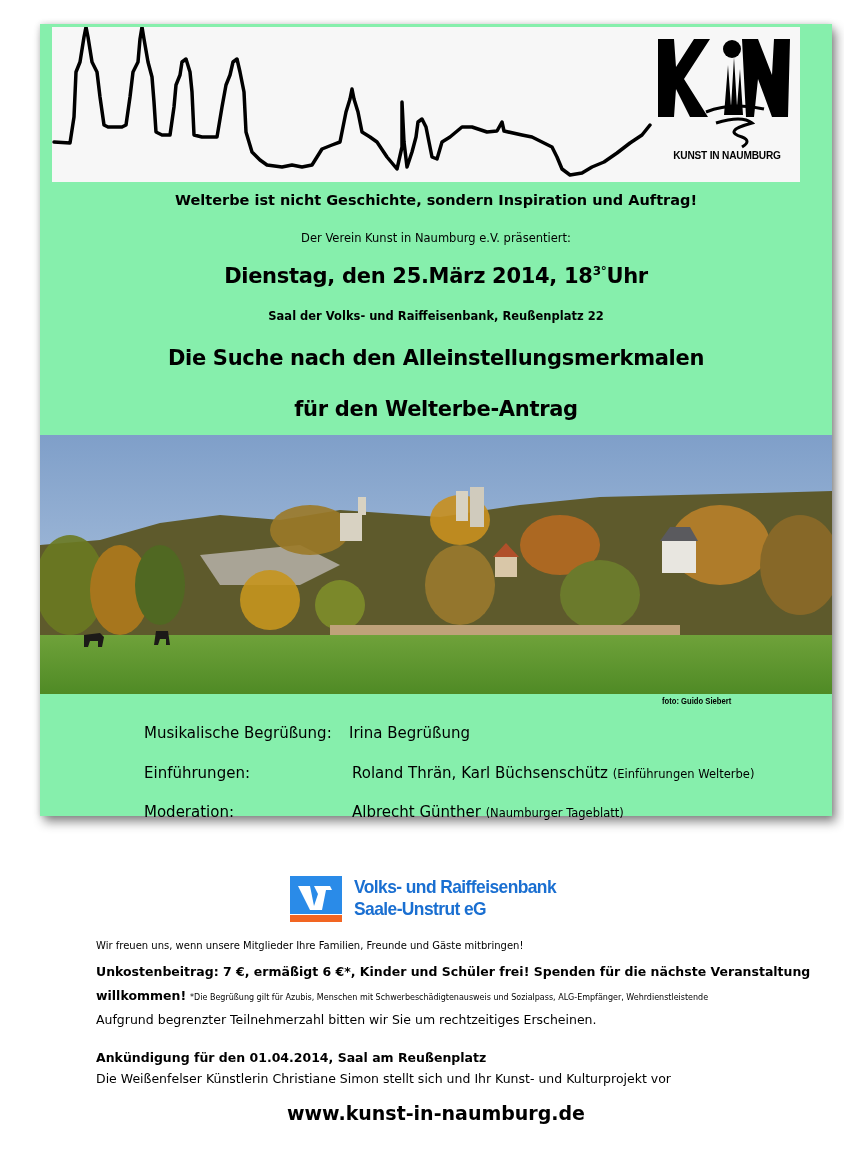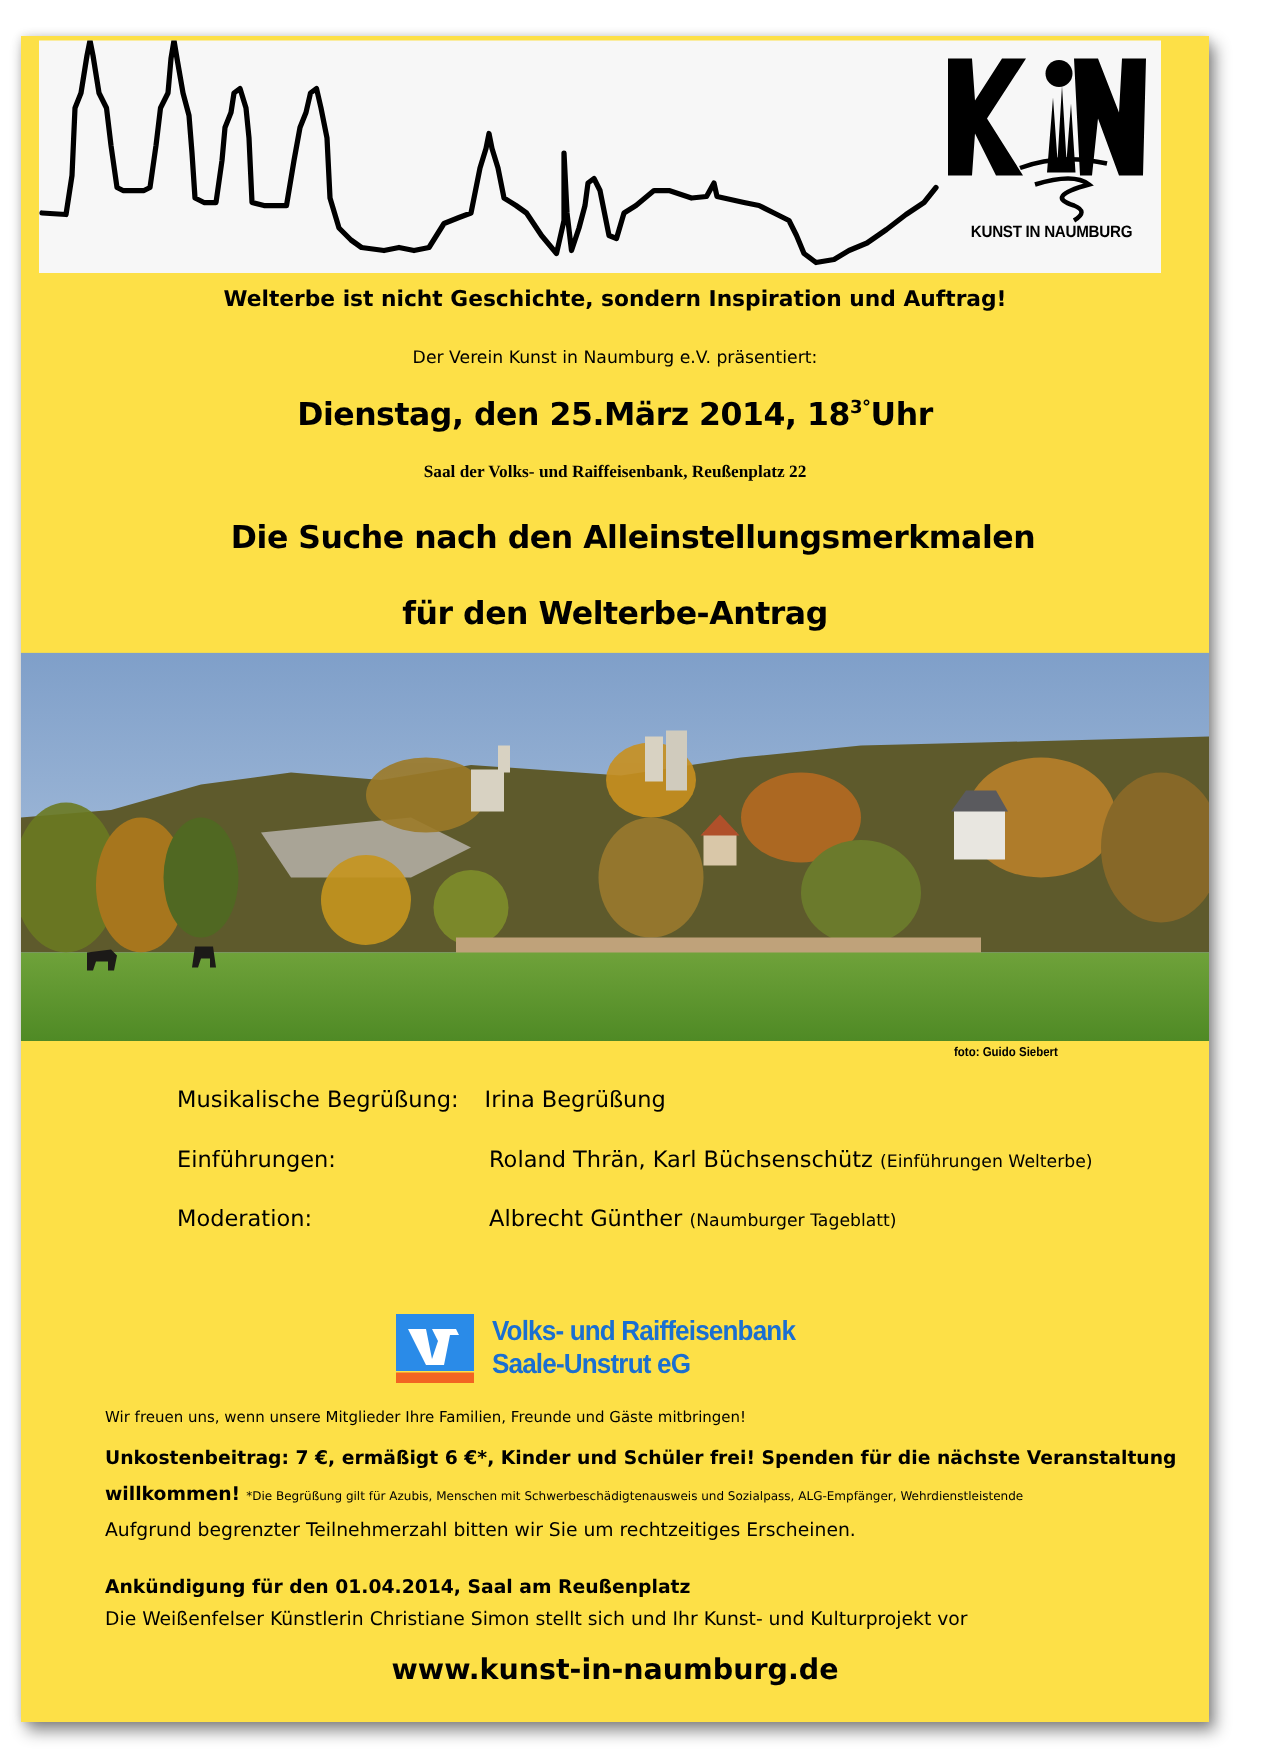--- a/index.html
+++ b/index.html
@@ -2,43 +2,43 @@
 <html><head>
   <meta charset="utf-8">
   <style>
     html, body { margin: 0; padding: 0; }
     body {
       width: 844px; height: 1176px; background: #ffffff;
       position: relative; overflow: hidden;
       font-family: "Liberation Sans", sans-serif; color: #000;
     }
     .page {
-      position: absolute; left: 14px; top: 24px; width: 792px; height: 1124px;
-      background: #fde047;
+      position: absolute; left: 40px; top: 24px; width: 792px; height: 792px;
+      background: #86efac;
       box-shadow: 4px 6px 10px rgba(0,0,0,0.45), 0 0 6px rgba(0,0,0,0.15);
     }
     .abs { position: absolute; }
     .banner {
       position: absolute; left: 12px; top: 3px; width: 748px; height: 155px;
       background: #f7f7f7;
     }
     .banner svg { position: absolute; left: 0; top: 0; }
     .kin-caption {
       position: absolute; left: 600px; top: 122px; width: 150px; text-align: center;
       font-family: "Liberation Sans", sans-serif; font-weight: bold; font-size: 11px;
       letter-spacing: -0.2px; transform: scaleX(0.92);
     }
     .center { text-align: center; left: 0; width: 792px; }
     .sans { font-family: "DejaVu Sans", sans-serif; }
     .slogan { top: 168px; font-size: 14.5px; font-weight: bold; }
     .presents { top: 207px; font-size: 11.5px; }
     .date { top: 240px; font-size: 21px; font-weight: bold; letter-spacing: -0.3px; }
     .date sup { font-size: 12px; vertical-align: 8px; }
-    .venue { top: 285px; font-size: 11.5px; font-weight: bold; font-family: Liberation Serif, serif; }
-    .title1 { top: 322px; font-size: 21px; font-weight: bold; letter-spacing: -0.3px; padding-left: 12px; }
+    .venue { top: 285px; font-size: 11.5px; font-weight: bold; }
+    .title1 { top: 322px; font-size: 21px; font-weight: bold; letter-spacing: -0.3px; }
     .title2 { top: 373px; font-size: 21px; font-weight: bold; letter-spacing: -0.3px; }
     .photo {
       position: absolute; left: 0; top: 411px; width: 792px; height: 259px; overflow: hidden;
     }
     .credit {
       position: absolute; left: 622px; top: 672px; font-size: 8.5px; font-weight: bold;
       transform: scaleX(0.9); transform-origin: left;
     }
     .prog-row { position: absolute; left: 104px; font-size: 15px; white-space: nowrap; }
     .prog-row .lbl { position: absolute; left: 0; }

